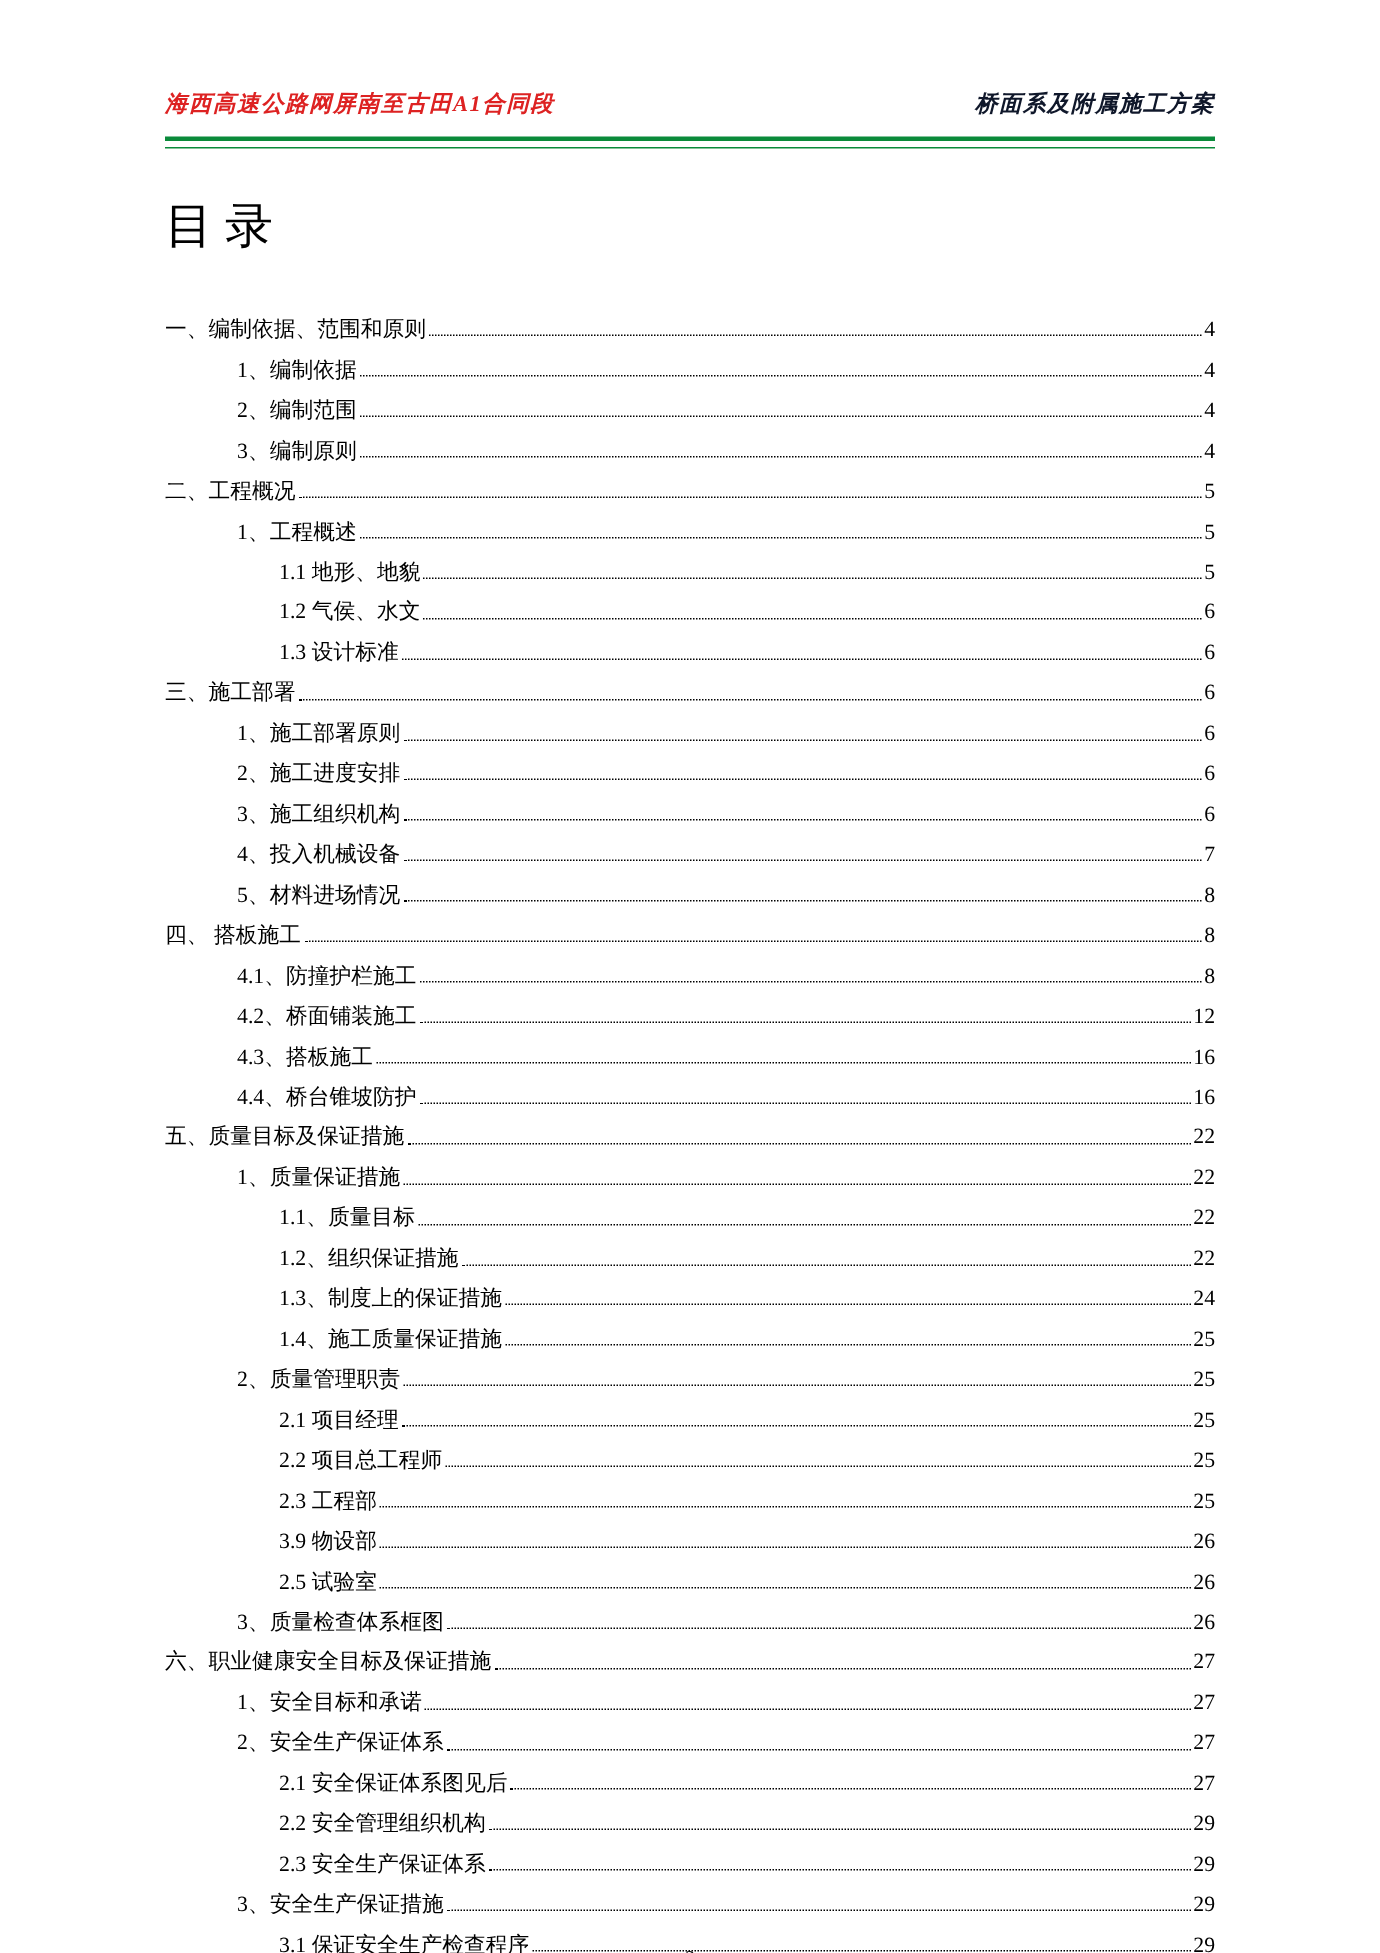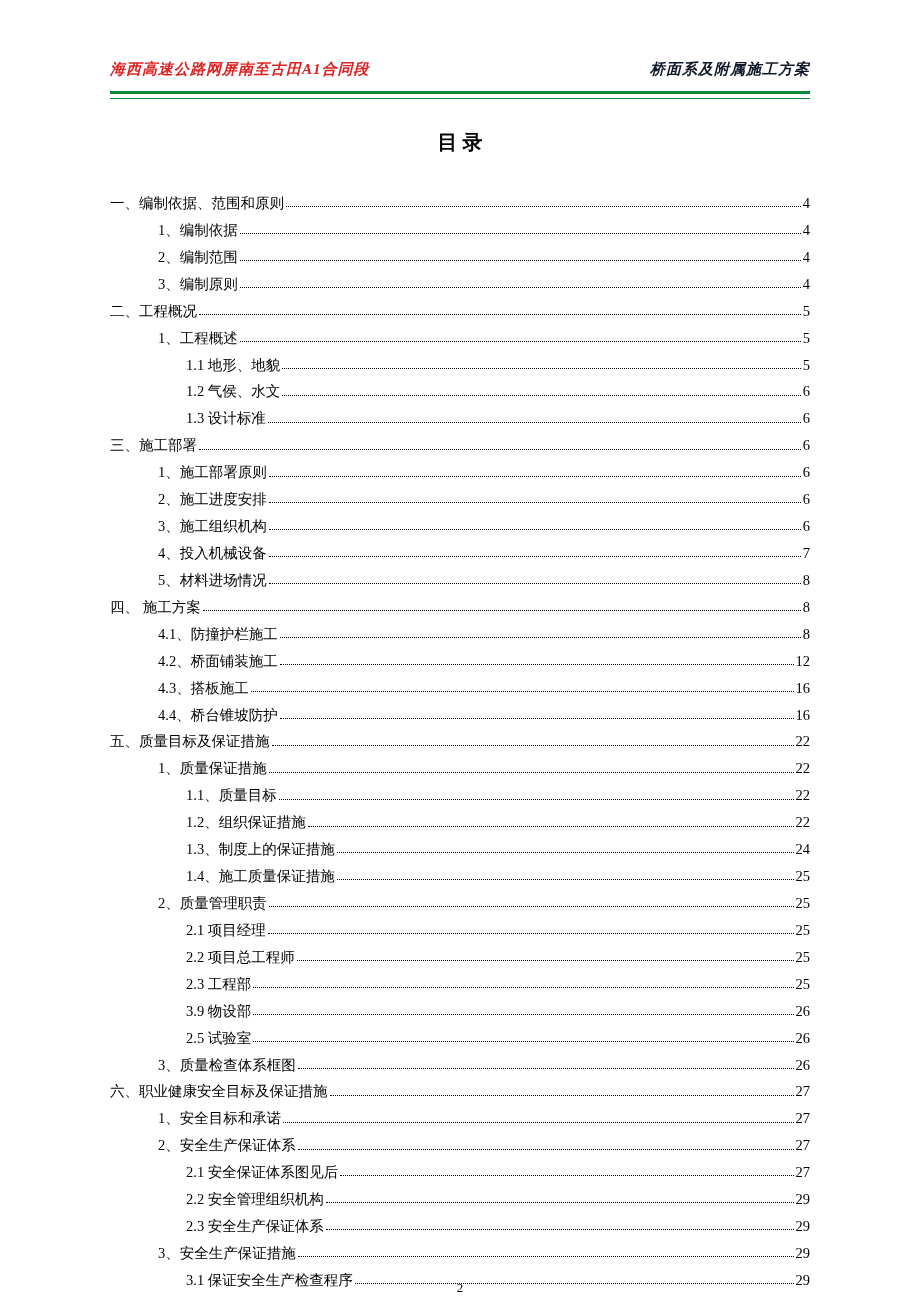--- a/index.html
+++ b/index.html
@@ -29,23 +29,23 @@
     font-weight: bold;
     font-style: italic;
     font-size: 15px;
     letter-spacing: 1px;
   }
   .header-left { color: #d22; }
   .header-right { color: #0f172a; }
   .rule-green { height: 3px; background: #0a8a3a; margin-top: 4px; margin-bottom: 4px; }
   .rule-thin  { height: 1px; background: #0a8a3a; margin-bottom: 30px; }
   .title {
-    text-align: center;
-    font-size: 20px;
-    font-weight: bold;
+    text-align: left;
+    font-size: 32px;
+    font-weight: normal;
     margin: 6px 0 36px 0;
     font-family: "SimSun","宋体",serif;
   }
   .toc { }
   .toc-row {
     display: flex;
     align-items: center;
     white-space: nowrap;
     margin: 3px 0;
     line-height: 1.65;
@@ -156,21 +156,21 @@
         <span class="toc-label">4、投入机械设备</span>
         <span class="toc-dots"></span>
         <span class="toc-page">7</span>
       </div>
       <div class="toc-row lvl-1 subserif">
         <span class="toc-label">5、材料进场情况</span>
         <span class="toc-dots"></span>
         <span class="toc-page">8</span>
       </div>
       <div class="toc-row lvl-0 subserif">
-        <span class="toc-label">四、 施工方案</span>
+        <span class="toc-label">四、 搭板施工</span>
         <span class="toc-dots"></span>
         <span class="toc-page">8</span>
       </div>
       <div class="toc-row lvl-1 subserif">
         <span class="toc-label">4.1、防撞护栏施工</span>
         <span class="toc-dots"></span>
         <span class="toc-page">8</span>
       </div>
       <div class="toc-row lvl-1 subserif">
         <span class="toc-label">4.2、桥面铺装施工</span>

